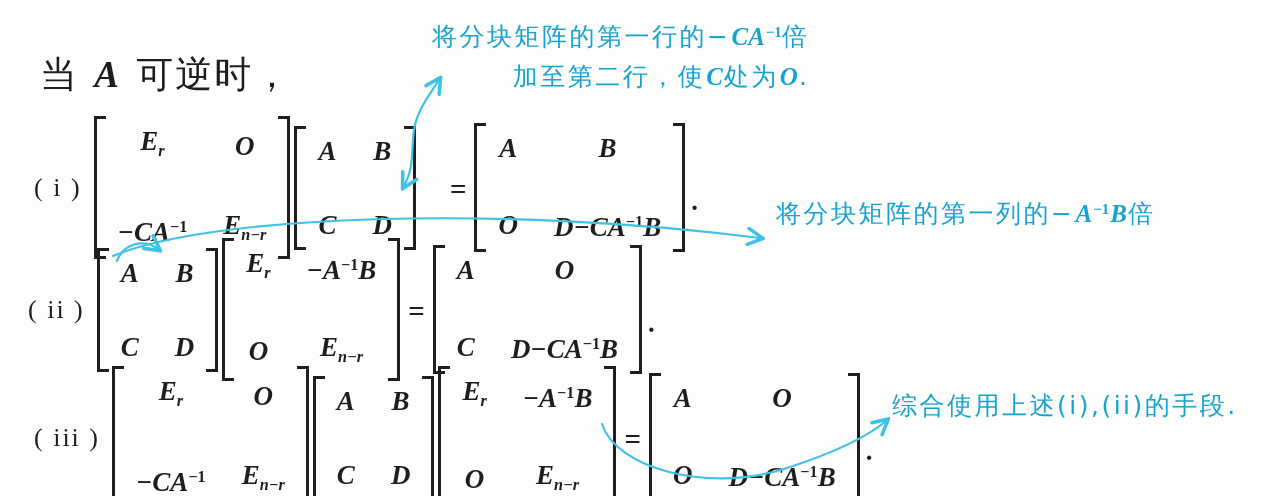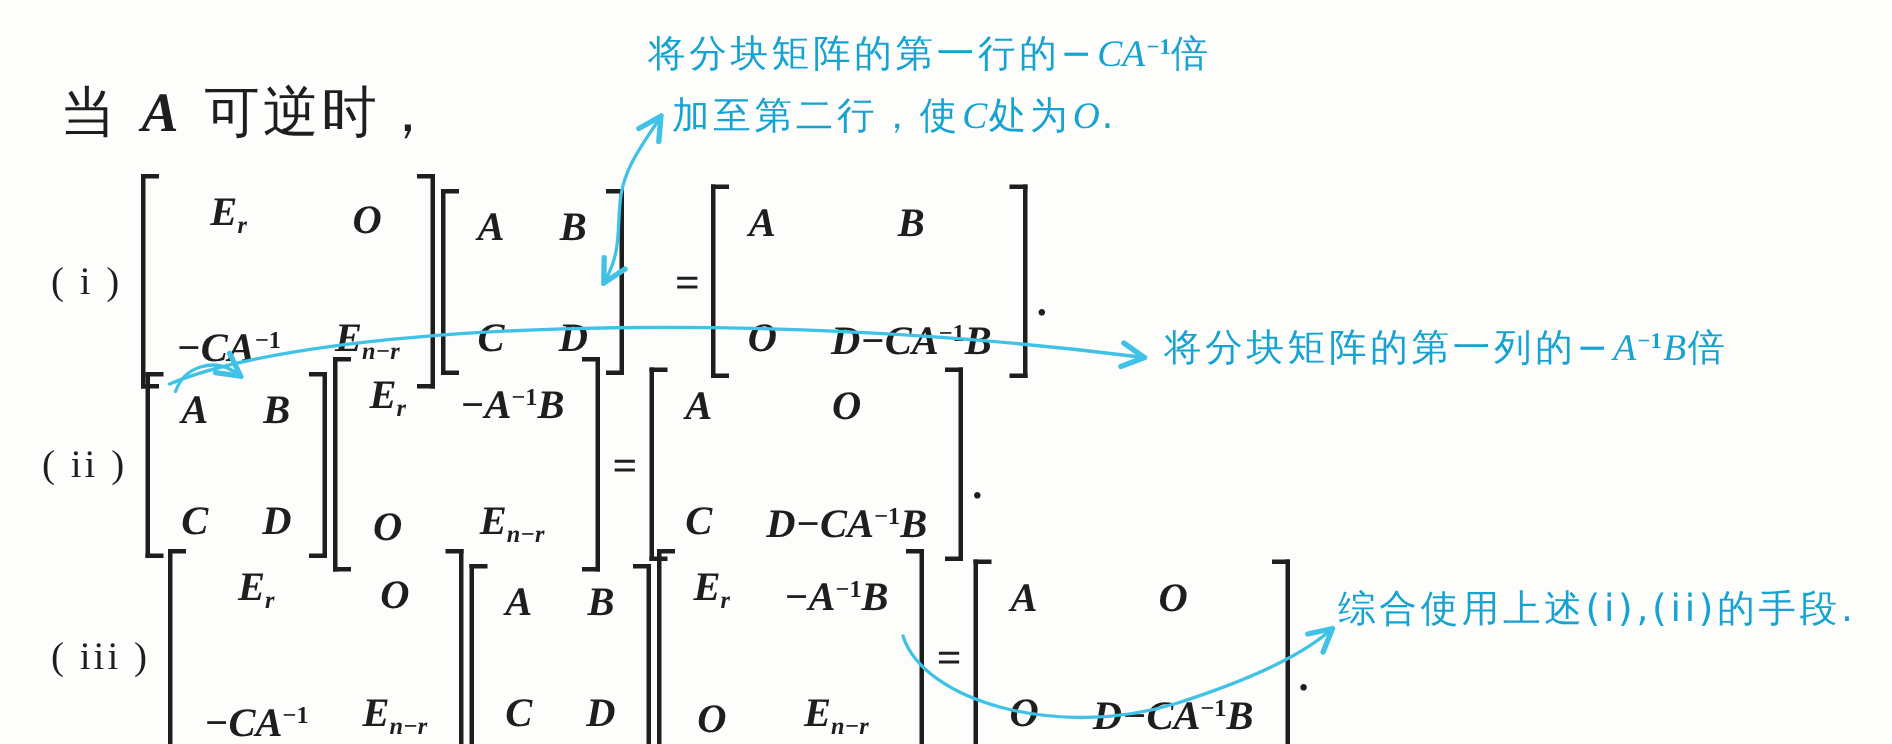--- a/index.html
+++ b/index.html
@@ -51,25 +51,25 @@
   .eq-sign.padded{margin-left:32px;}
   .period{font-size:27px;font-weight:700;align-self:center;transform:translateY(14px);margin-left:4px;}
 
   
   .ann{
     position:absolute;color:var(--annotation);
     font-family:"DejaVu Sans", sans-serif;
     font-size:25px;letter-spacing:2.5px;line-height:40px;white-space:nowrap;
   }
   .ann i{
-    font-family:"Liberation Serif",serif;font-weight:400;font-style:italic;
+    font-family:"Liberation Serif",serif;font-weight:700;font-style:italic;
     letter-spacing:0;padding:0 1px;
   }
   .ann sup{font-size:0.6em;vertical-align:0.55em;letter-spacing:0;font-family:"Liberation Serif",serif;font-weight:700;}
-  .ann .ln2{display:block;}
+  .ann .ln2{display:block;text-align:right;}
   .ann-top .ln2{margin-left:16px;}
 
   
   svg.arrows{position:absolute;left:0;top:0;pointer-events:none;}
   svg.arrows path.stroke{fill:none;stroke:var(--arrow);stroke-width:2.2;stroke-linecap:round;}
 </style>
 </head>
 <body>
 
 <div class="page">
@@ -192,21 +192,21 @@
       <span class="bracket right"></span>
     </span>
     <span class="period">.</span>
   </div>
 
   <div class="ann ann-top" style="left:432px;top:12px;">
     <span class="ln1">将分块矩阵的第一行的−<i>CA</i><sup>−1</sup>倍</span>
     <span class="ln2">加至第二行，使<i>C</i>处为<i>O</i>.</span>
   </div>
 
-  <div class="ann" style="left:776px;top:208px;">
+  <div class="ann" style="left:776px;top:189px;">
     <span class="ln1">将分块矩阵的第一列的−<i>A</i><sup>−1</sup><i>B</i>倍</span>
   </div>
 
   <div class="ann" style="left:892px;top:386px;">
     <span class="ln1">综合使用上述(i),(ii)的手段.</span>
   </div>
 
   <svg class="arrows" width="1261" height="496" viewBox="0 0 1261 496">
     <defs>
       <marker id="ah" viewBox="0 0 10 10" refX="7.5" refY="5" markerWidth="9" markerHeight="9" orient="auto-start-reverse">

